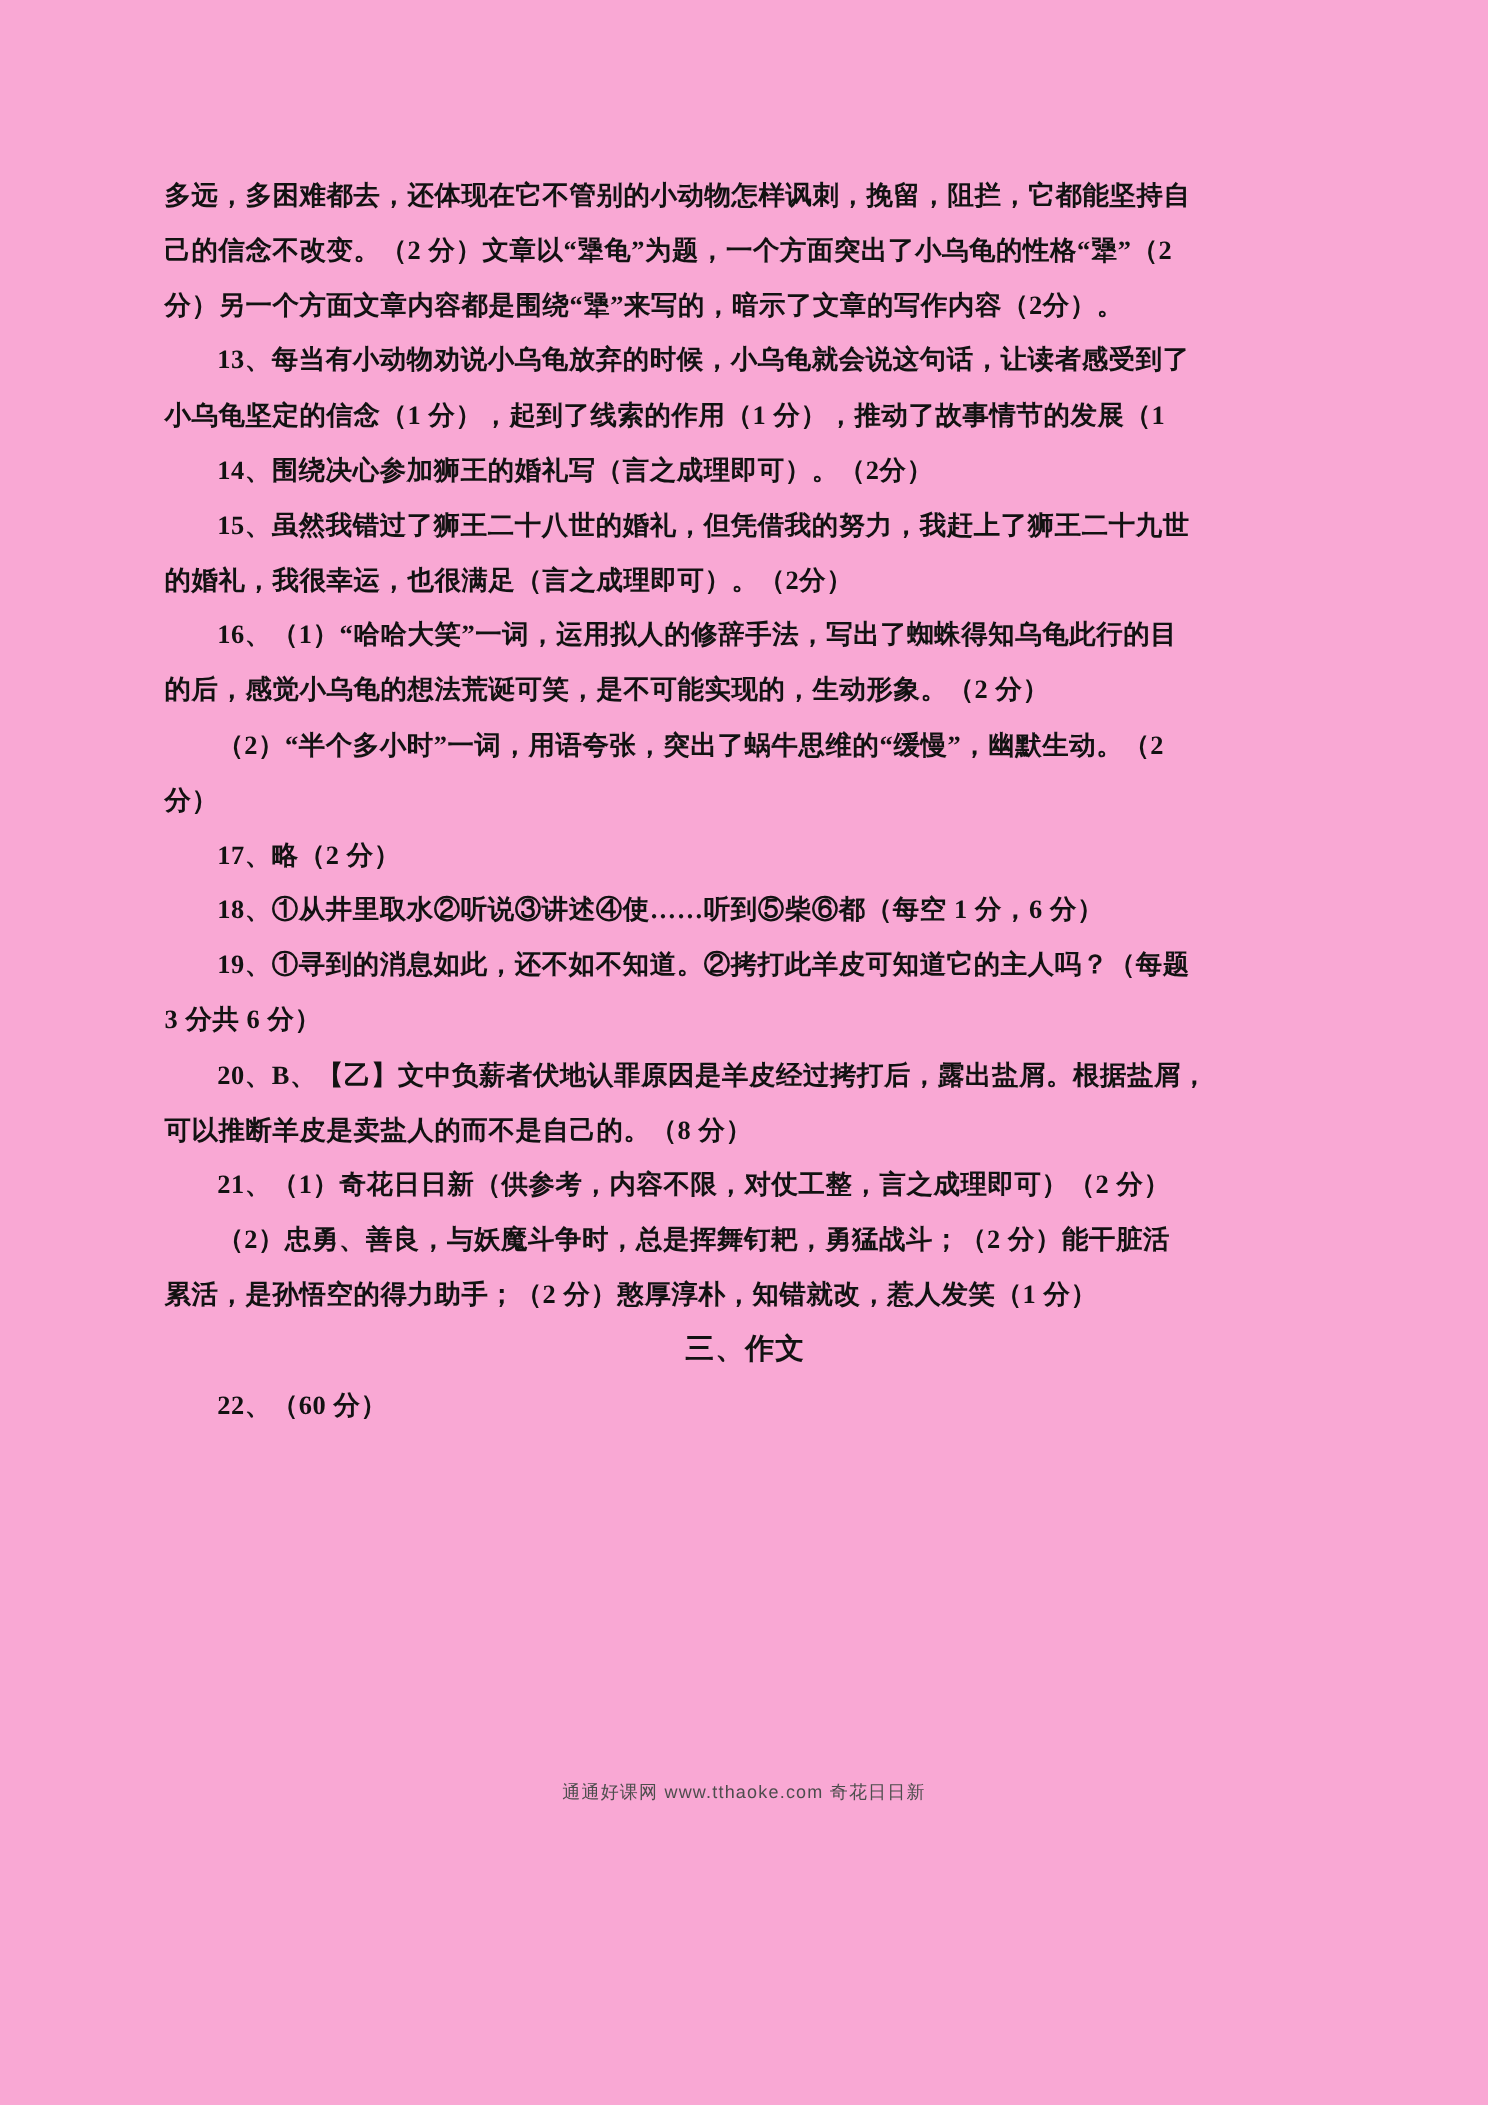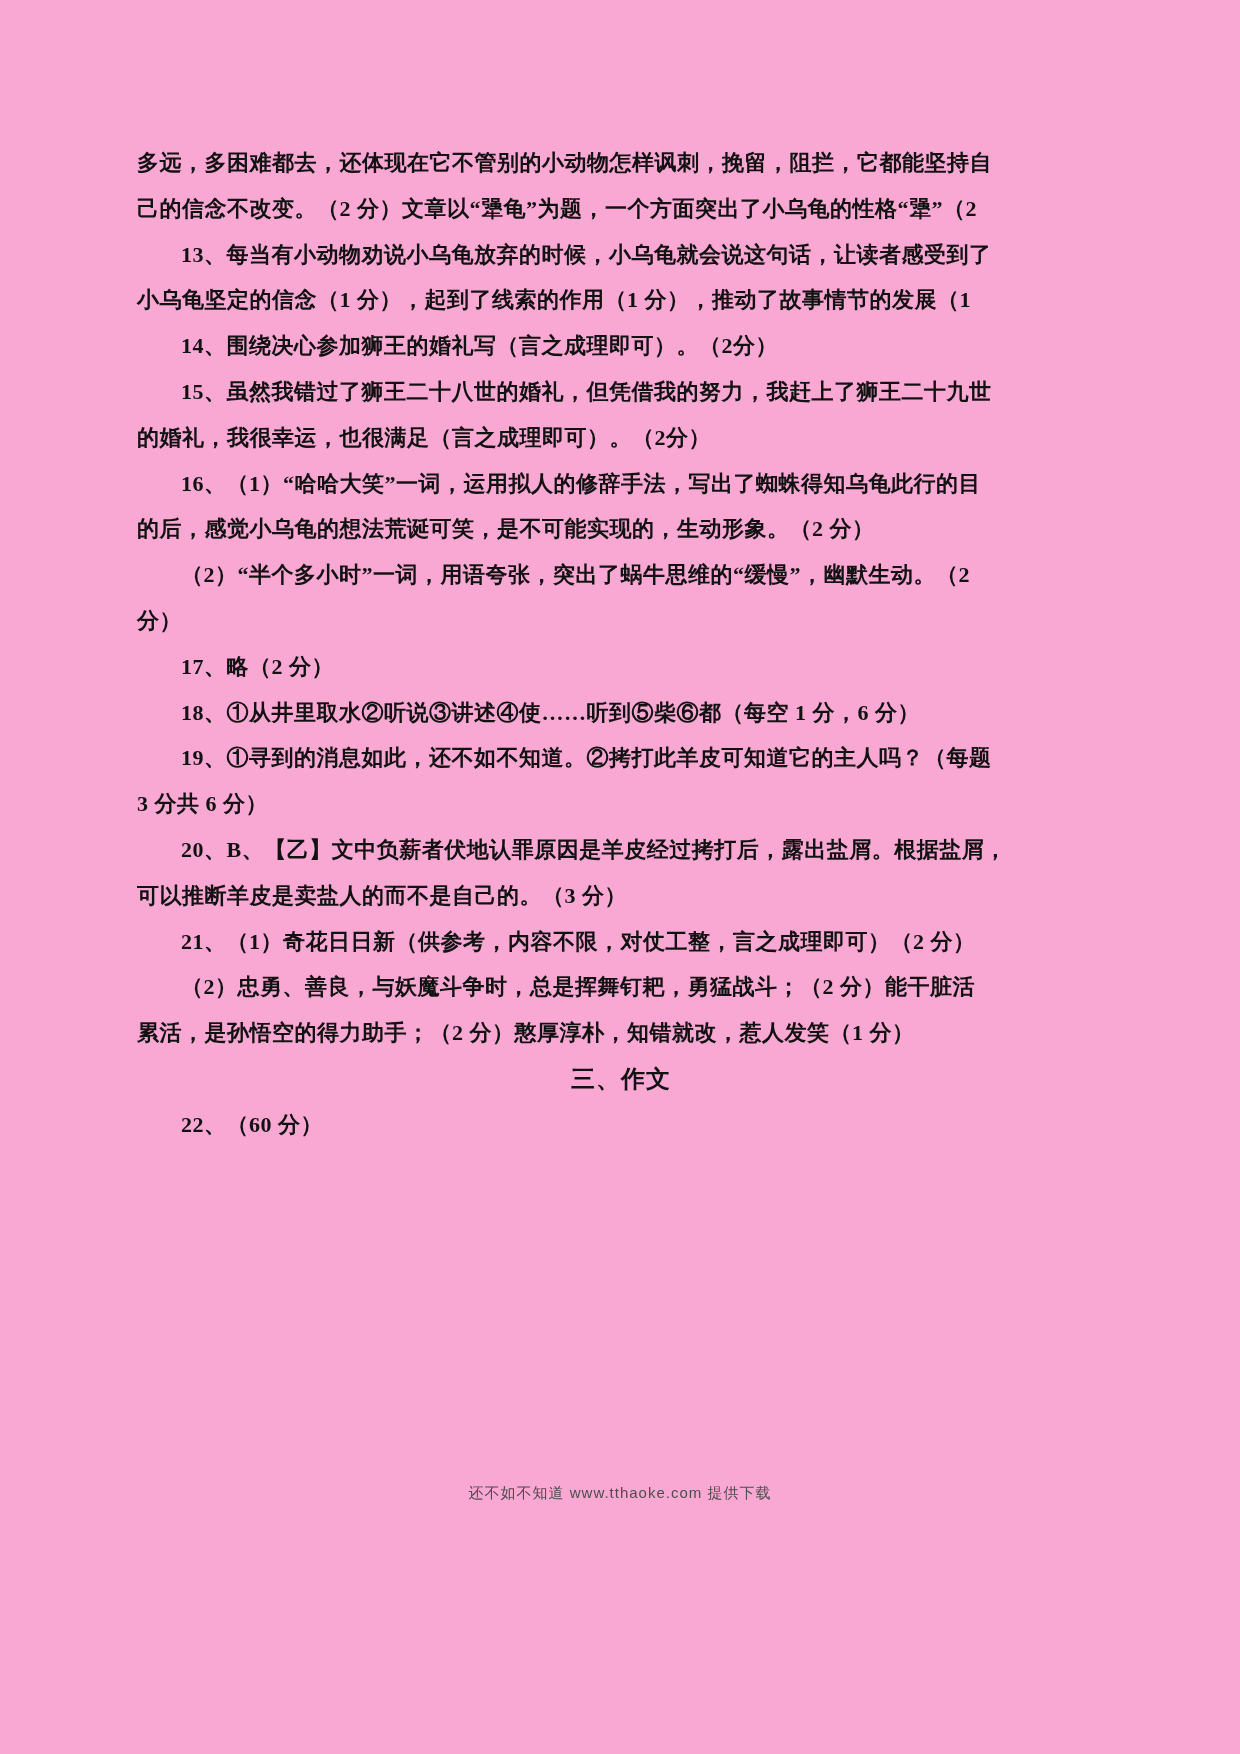--- a/index.html
+++ b/index.html
@@ -52,35 +52,36 @@
     letter-spacing: 1px;
   }
 </style>
 </head>
 <body>
 
 <div class="page">
   <div class="content">
       <div class="line">多远，多困难都去，还体现在它不管别的小动物怎样讽刺，挽留，阻拦，它都能坚持自</div>
       <div class="line">己的信念不改变。（2 分）文章以“犟龟”为题，一个方面突出了小乌龟的性格“犟”（2</div>
+      <div class="line">分）另一个方面文章内容都是围绕“犟”来写的，暗示了文章的写作内容（2分）。</div>
       <div class="line indent">13、每当有小动物劝说小乌龟放弃的时候，小乌龟就会说这句话，让读者感受到了</div>
       <div class="line">小乌龟坚定的信念（1 分），起到了线索的作用（1 分），推动了故事情节的发展（1</div>
       <div class="line indent">14、围绕决心参加狮王的婚礼写（言之成理即可）。（2分）</div>
       <div class="line indent">15、虽然我错过了狮王二十八世的婚礼，但凭借我的努力，我赶上了狮王二十九世</div>
       <div class="line">的婚礼，我很幸运，也很满足（言之成理即可）。（2分）</div>
       <div class="line indent">16、（1）“哈哈大笑”一词，运用拟人的修辞手法，写出了蜘蛛得知乌龟此行的目</div>
       <div class="line">的后，感觉小乌龟的想法荒诞可笑，是不可能实现的，生动形象。（2 分）</div>
       <div class="line indent">（2）“半个多小时”一词，用语夸张，突出了蜗牛思维的“缓慢”，幽默生动。（2</div>
       <div class="line">分）</div>
       <div class="line indent">17、略（2 分）</div>
       <div class="line indent">18、①从井里取水②听说③讲述④使……听到⑤柴⑥都（每空 1 分，6 分）</div>
       <div class="line indent">19、①寻到的消息如此，还不如不知道。②拷打此羊皮可知道它的主人吗？（每题</div>
       <div class="line">3 分共 6 分）</div>
       <div class="line indent">20、B、【乙】文中负薪者伏地认罪原因是羊皮经过拷打后，露出盐屑。根据盐屑，</div>
-      <div class="line">可以推断羊皮是卖盐人的而不是自己的。（3 分）</div>
+      <div class="line">可以推断羊皮是卖盐人的而不是自己的。（8 分）</div>
       <div class="line indent">21、（1）奇花日日新（供参考，内容不限，对仗工整，言之成理即可）（2 分）</div>
       <div class="line indent">（2）忠勇、善良，与妖魔斗争时，总是挥舞钉耙，勇猛战斗；（2 分）能干脏活</div>
       <div class="line">累活，是孙悟空的得力助手；（2 分）憨厚淳朴，知错就改，惹人发笑（1 分）</div>
       <div class="line heading">三、作文</div>
       <div class="line indent">22、（60 分）</div>
     </div>
-  <div class="footer">还不如不知道 www.tthaoke.com 提供下载</div>
+  <div class="footer">通通好课网 www.tthaoke.com 奇花日日新</div>
 </div>
 
 </body></html>

